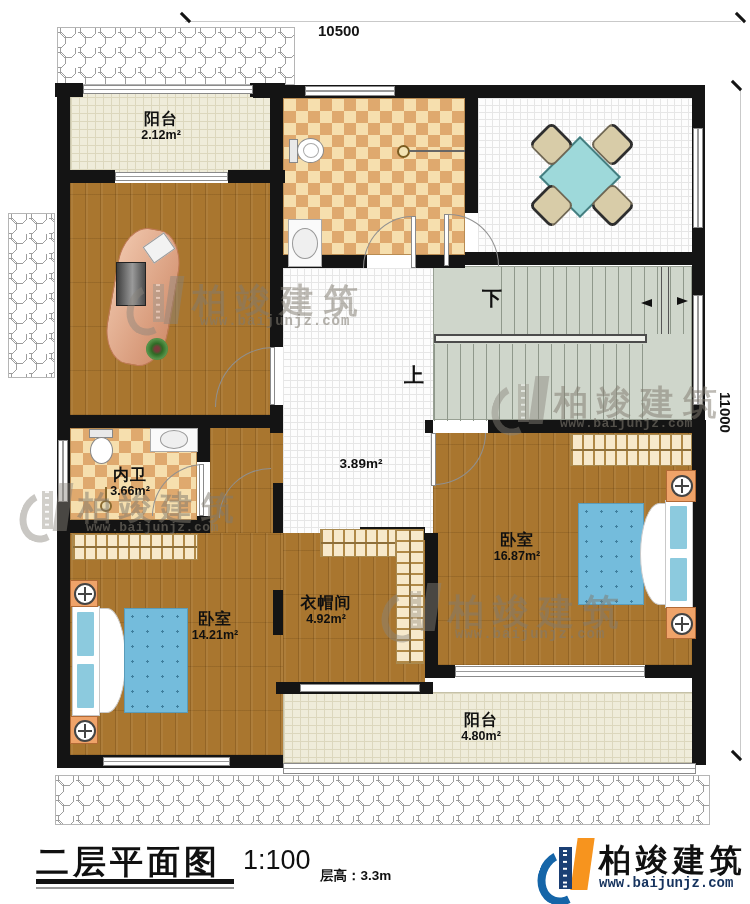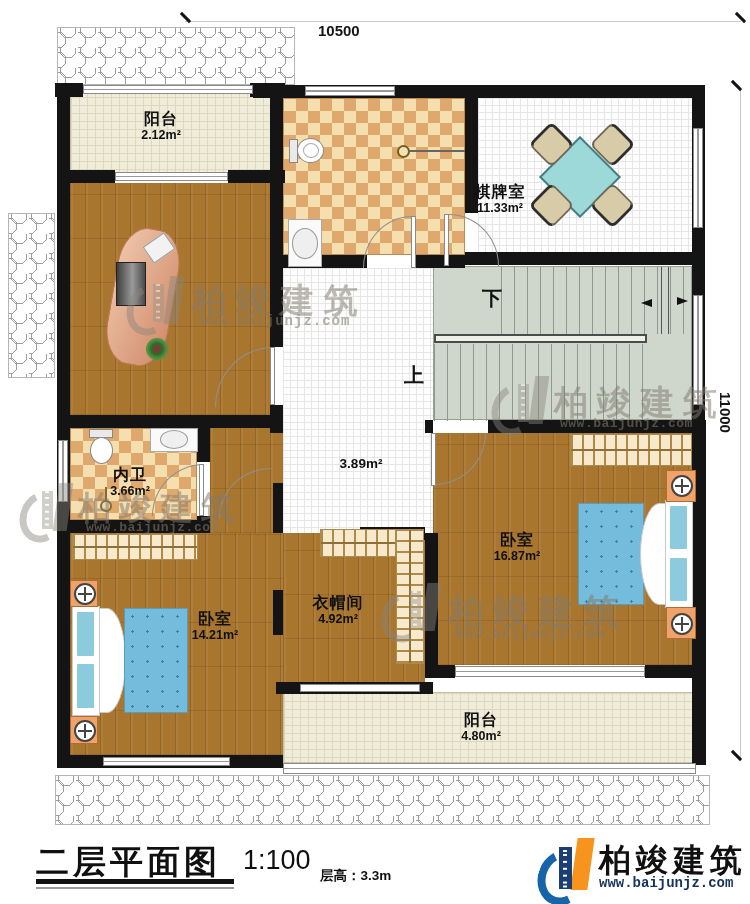--- a/index.html
+++ b/index.html
@@ -218,36 +218,32 @@
       <div class="lamp" style="left:3px;top:2px;width:22px;height:22px;"></div>
     </div>
   <div class="nstand" style="left:70px;top:716px;width:28px;height:28px;">
       <div class="lamp" style="left:3px;top:3px;width:22px;height:22px;"></div>
     </div>
 
   <div class="room-label" style="left:111px;top:110px;width:100px;">
     <div class="room-name">阳台</div>
     <div class="room-area">2.12m²</div>
   </div>
-  <div class="room-label" style="left:450px;top:183px;width:100px;">
-    <div class="room-name">棋牌室</div>
-    <div class="room-area">11.33m²</div>
-  </div>
   <div class="room-label" style="left:311px;top:456px;width:100px;">
     <div class="room-area" style="font-size:13.5px;">3.89m²</div>
   </div>
   <div class="room-label" style="left:80px;top:466px;width:100px;">
     <div class="room-name">内卫</div>
     <div class="room-area">3.66m²</div>
   </div>
   <div class="room-label" style="left:467px;top:531px;width:100px;">
     <div class="room-name">卧室</div>
     <div class="room-area">16.87m²</div>
   </div>
-  <div class="room-label" style="left:288px;top:594px;width:100px;">
+  <div class="room-label" style="left:276px;top:594px;width:100px;">
     <div class="room-name">衣帽间</div>
     <div class="room-area">4.92m²</div>
   </div>
   <div class="room-label" style="left:165px;top:610px;width:100px;">
     <div class="room-name">卧室</div>
     <div class="room-area">14.21m²</div>
   </div>
   <div class="room-label" style="left:431px;top:711px;width:100px;">
     <div class="room-name">阳台</div>
     <div class="room-area">4.80m²</div>

